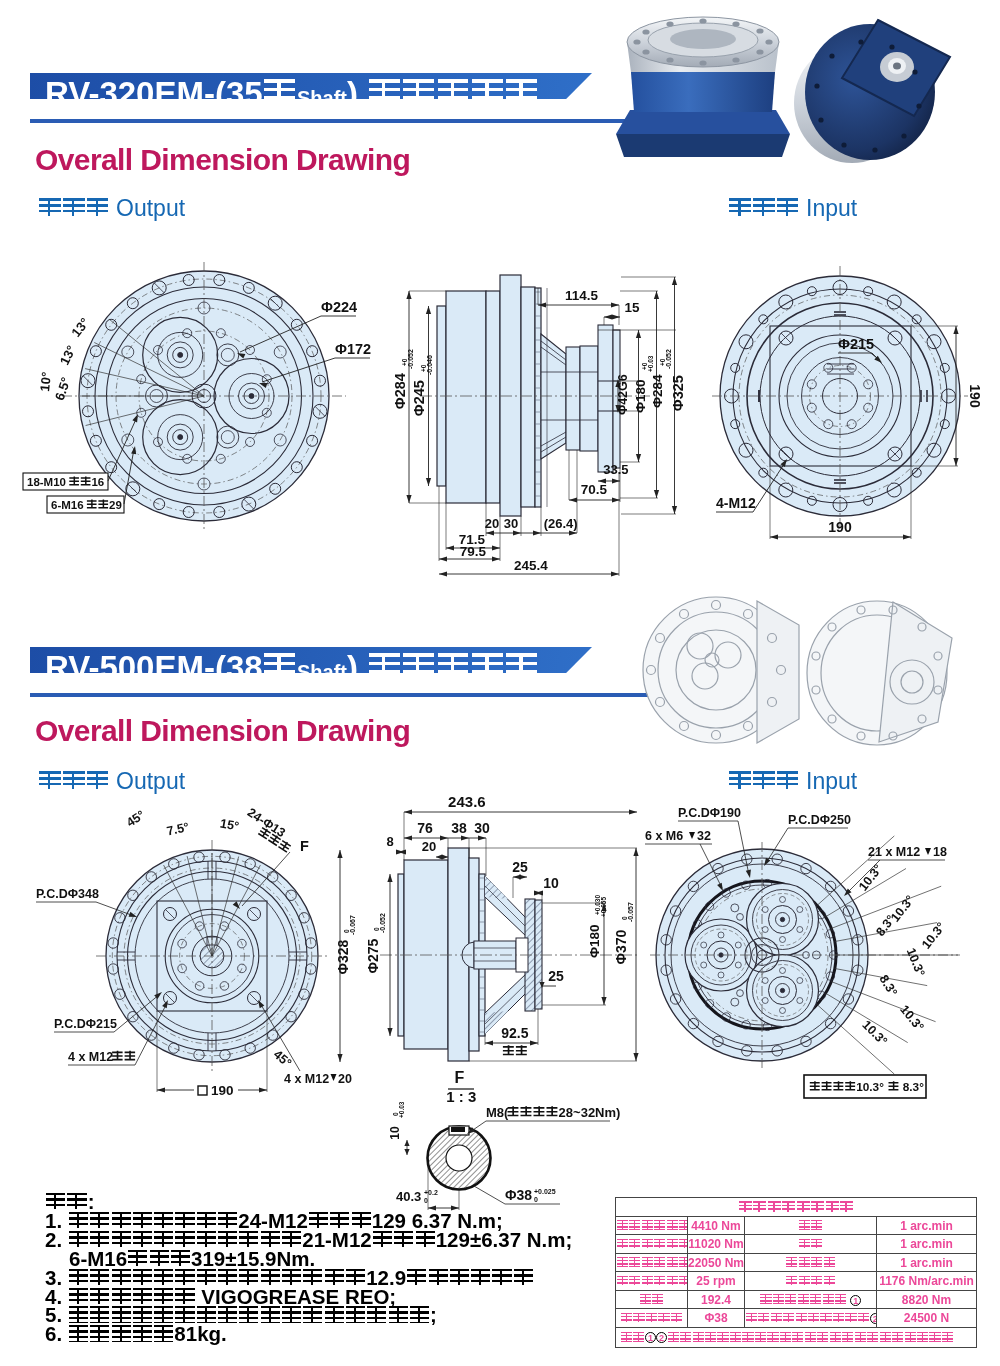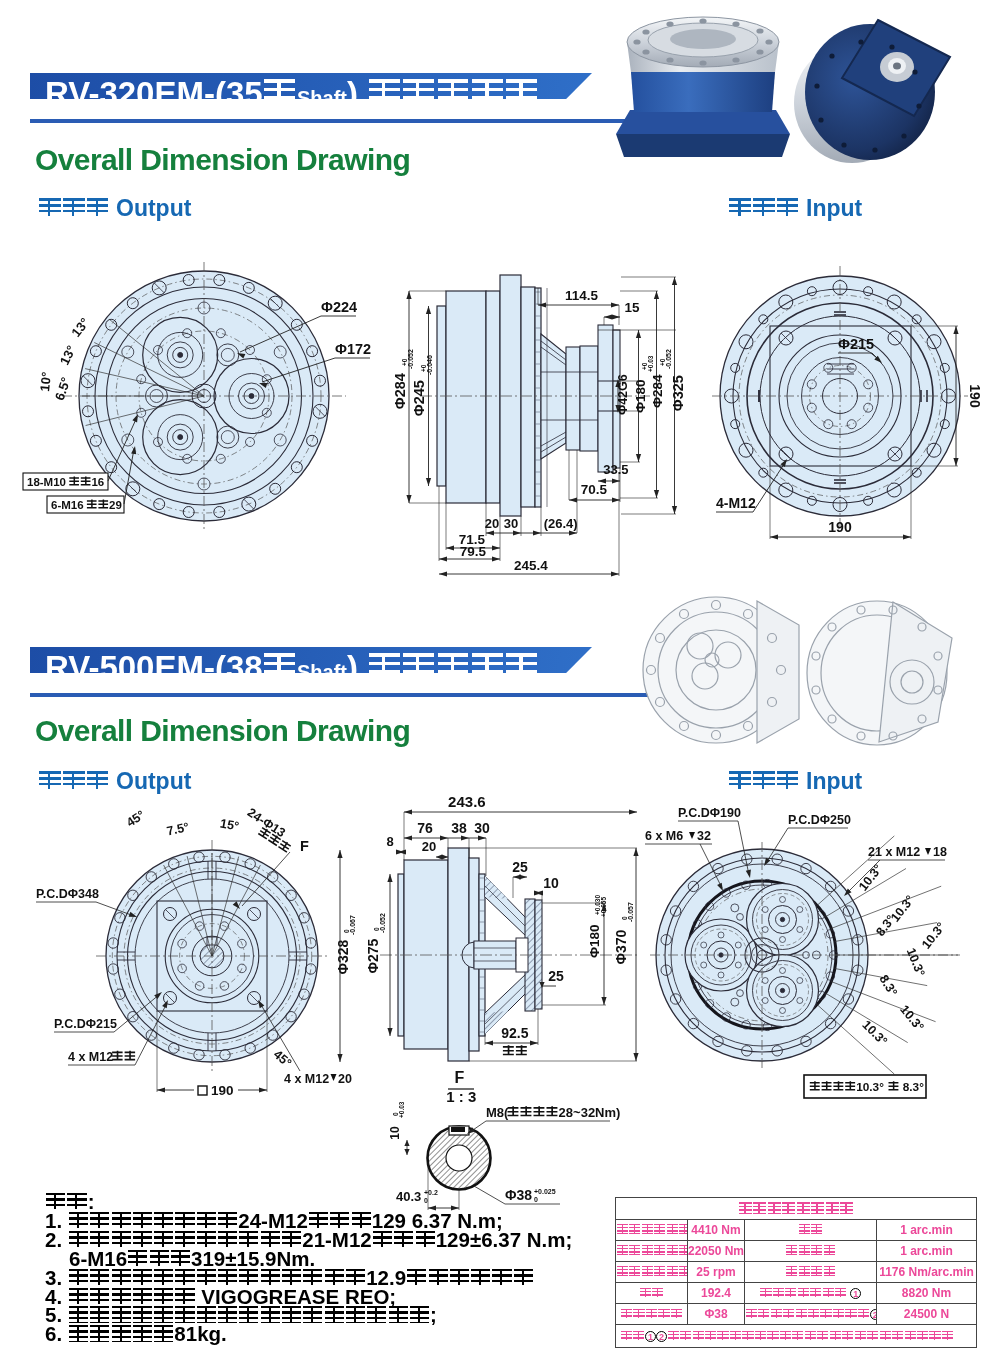--- a/index.html
+++ b/index.html
@@ -1,22 +1,22 @@
 <!DOCTYPE html>
 <html><head><meta charset="utf-8"><style>
 *{margin:0;padding:0;box-sizing:border-box}
 html,body{width:1000px;height:1366px;background:#fff;font-family:"Liberation Sans",sans-serif;position:relative;overflow:hidden}
 .abs{position:absolute}
 i.c{display:inline-block;width:.93em;height:.8em;margin:0 .055em;vertical-align:-.02em;background:
  repeating-linear-gradient(180deg,currentColor 0 .11em,transparent .11em .26em),
  linear-gradient(90deg,transparent 0 .38em,currentColor .38em .5em,transparent .5em)}
 .banner{left:30px;width:562px;height:26px;background:linear-gradient(100deg,#1d4da6,#2f6fc8);clip-path:polygon(0 0,100% 0,95.4% 100%,0 100%);color:#fff;font-weight:bold;font-size:33px;line-height:42px;padding-left:15px;white-space:nowrap}
 .bline{left:30px;width:627px;height:3.5px;background:#2a5cb4}
-.odd{left:35px;color:#15803d;font-size:30px;font-weight:bold;letter-spacing:-0.6px}
-.oio{color:#1668b3;font-size:23px;font-weight:bold;white-space:nowrap}
+.odd{left:35px;color:#be185d;font-size:30px;font-weight:bold;letter-spacing:-0.6px}
+.oio{color:#1668b3;font-size:23px;font-weight:normal;white-space:nowrap}
 .notes{left:45px;top:1193px;font-size:20.5px;font-weight:bold;color:#000;line-height:18.9px;white-space:nowrap;letter-spacing:0}
 table.spec{position:absolute;left:615px;top:1197px;width:361px;height:151px;border-collapse:collapse;font-size:12px;font-weight:bold;color:#ec4899;table-layout:fixed}
 table.spec{border:1.5px solid #333}table.spec td{border:1px solid #444;text-align:center;padding:0;overflow:hidden;white-space:nowrap}
 .circ1{display:inline-block;width:11px;height:11px;border:1px solid #000;border-radius:50%;font-size:9px;line-height:11px;text-align:center;vertical-align:0px;font-weight:bold}
 </style></head><body>
 <div class="abs banner" style="top:73px">RV-320EM-(35<i class="c"></i><span style="font-size:20px">Shaft</span>) <i class="c"></i><i class="c"></i><i class="c"></i><i class="c"></i><i class="c"></i></div>
 <div class="abs bline" style="top:119px"></div>
 <div class="abs odd" style="top:143px">Overall Dimension Drawing</div>
 <div class="abs oio" style="left:38px;top:195px"><i class="c"></i><i class="c"></i><i class="c"></i> Output</div>
 <div class="abs oio" style="left:728px;top:195px"><i class="c"></i><i class="c"></i><i class="c"></i> Input</div>
@@ -42,20 +42,26 @@
       <col style="width:132px">
       <col style="width:100px">
     </colgroup>
 <tbody>
       <tr>
         <td colspan="4" style="height:17px;font-size:14px"><i class="c"></i><i class="c"></i><i class="c"></i><i class="c"></i><i class="c"></i><i class="c"></i><i class="c"></i><i class="c"></i></td>
       </tr>
 <tr>
         <td style="height:16.5px"><i class="c"></i><i class="c"></i><i class="c"></i><i class="c"></i><i class="c"></i><i class="c"></i></td>
         <td>4410 Nm</td>
+        <td><i class="c"></i><i class="c"></i></td>
+        <td>1 arc.min</td>
+      </tr>
+<tr>
+        <td style="height:16.5px"><i class="c"></i><i class="c"></i><i class="c"></i><i class="c"></i><i class="c"></i><i class="c"></i></td>
+        <td>11020 Nm</td>
         <td><i class="c"></i><i class="c"></i></td>
         <td>1 arc.min</td>
       </tr>
 <tr>
         <td style="height:16.5px"><i class="c"></i><i class="c"></i><i class="c"></i><i class="c"></i><i class="c"></i><i class="c"></i></td>
         <td>22050 Nm</td>
         <td><i class="c"></i><i class="c"></i><i class="c"></i><i class="c"></i></td>
         <td>1 arc.min</td>
       </tr>
 <tr>

